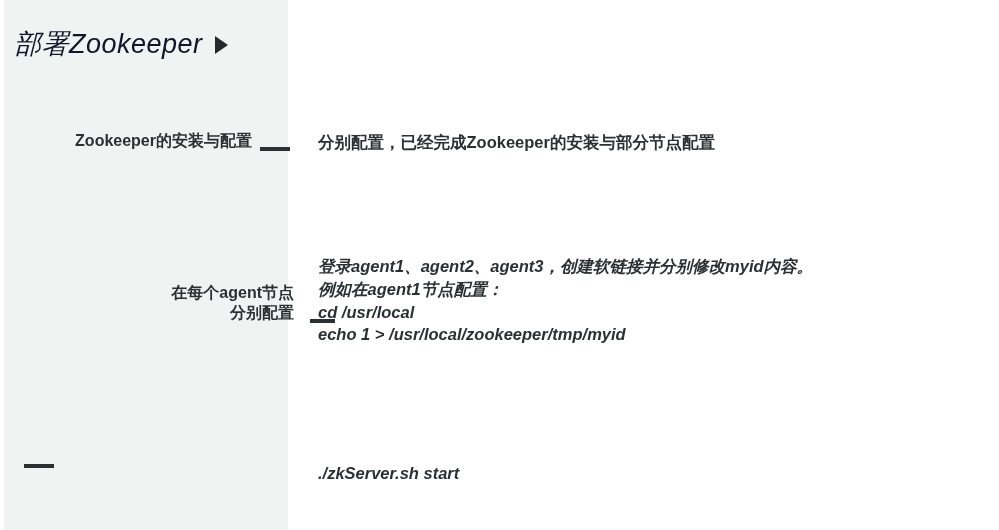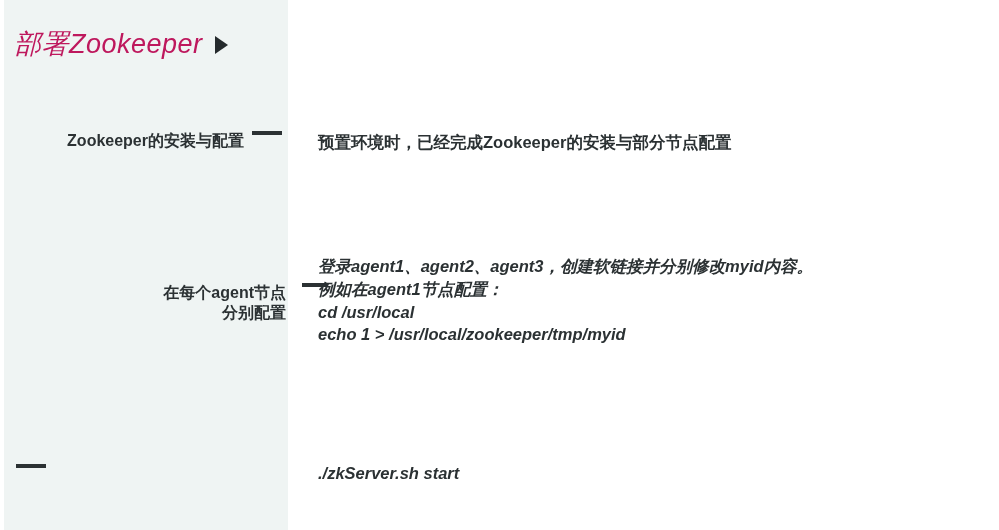--- a/index.html
+++ b/index.html
@@ -32,40 +32,40 @@
     left: 14px;
     top: 26px;
     display: flex;
     align-items: center;
     gap: 12px;
   }
   .title-text {
     font-size: 27px;
     font-style: italic;
     font-weight: 400;
-    color: #be185d;
+    color: #0f172a;
     letter-spacing: 0.5px;
     white-space: nowrap;
   }
   .title-arrow {
     width: 0;
     height: 0;
     border-top: 9px solid transparent;
     border-bottom: 9px solid transparent;
     border-left: 13px solid #242a2c;
     margin-top: 2px;
   }
 
   
   .branch {
     position: absolute;
-    left: 8px;
+    left: 16px;
     width: 837px;
     display: flex;
-    align-items: flex-start;
+    align-items: flex-end;
   }
   .branch-label {
     width: 236px;
     text-align: right;
     font-size: 16px;
     font-weight: 700;
     color: #2b3133;
     line-height: 1.25;
     white-space: pre-line;
     padding-right: 0;
@@ -108,21 +108,21 @@
 
 <div class="title-row">
   <span class="title-text">部署Zookeeper</span>
   <span class="title-arrow"></span>
 </div>
 
 <div class="branch branch-1">
   <div class="branch-label">Zookeeper的安装与配置</div>
   <div class="branch-connector"></div>
 </div>
-<div class="branch-content" style="top:131px;">预置环境时，已经完成Zookeeper的安装与部分节点配置</div>
+<div class="branch-content" style="top:131px;">分别配置，已经完成Zookeeper的安装与部分节点配置</div>
 
 <div class="branch branch-2">
   <div class="branch-label">在每个agent节点
 分别配置</div>
   <div class="branch-connector"></div>
 </div>
 <div class="branch-content content-mono" style="top:255px;">登录agent1、agent2、agent3，创建软链接并分别修改myid内容。
 例如在agent1节点配置：
 cd /usr/local
 echo 1 &gt; /usr/local/zookeeper/tmp/myid</div>

